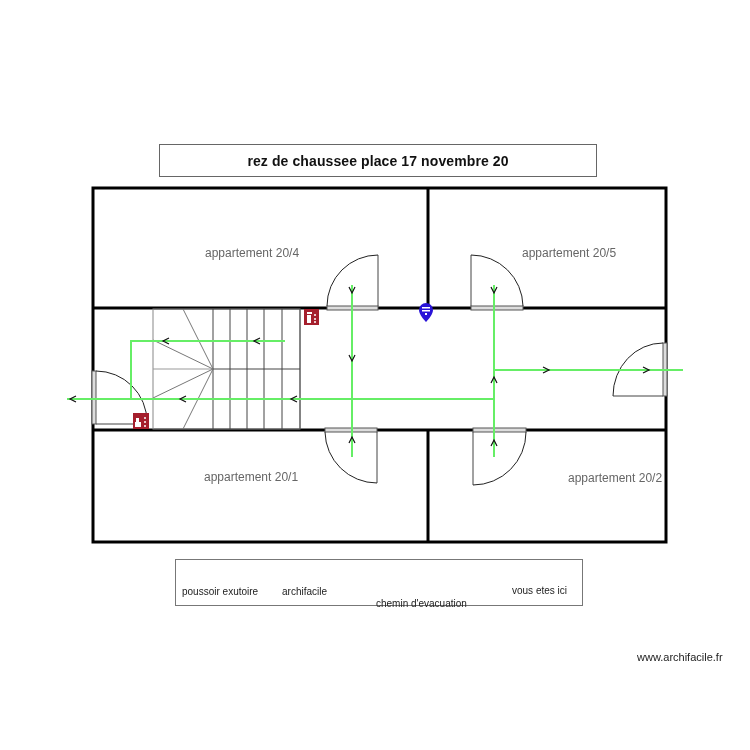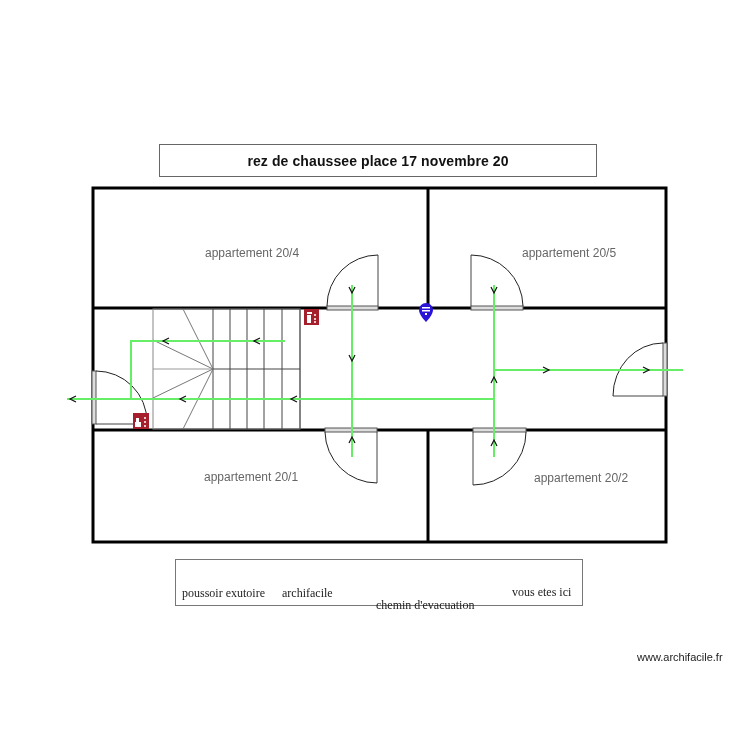--- a/index.html
+++ b/index.html
@@ -2,21 +2,21 @@
 <html><head>
 <meta charset="utf-8">
 <style>
   html, body { margin: 0; padding: 0; background: #ffffff; }
   body { width: 750px; height: 750px; position: relative; overflow: hidden; font-family: "Liberation Sans", sans-serif; }
   #plan { position: absolute; left: 0; top: 0; width: 750px; height: 750px; }
   .title-box { position: absolute; left: 159px; top: 144px; width: 438px; height: 33px; border: 1px solid #666; box-sizing: border-box; background: #fff; display: flex; align-items: center; justify-content: center; }
   .title-text { font-family: Liberation Sans, sans-serif; font-weight: bold; font-size: 14px; color: #111; letter-spacing: 0.1px; }
   .room-label { position: absolute; font-family: "Liberation Sans", sans-serif; font-size: 12px; color: #666; white-space: nowrap; }
   .legend-box { position: absolute; left: 175px; top: 559px; width: 408px; height: 47px; border: 1px solid #777; box-sizing: border-box; background: #fff; }
-  .legend-label { position: absolute; font-family: Liberation Serif, serif; font-size: 12px; color: #222; white-space: nowrap; }
+  .legend-label { position: absolute; font-family: Liberation Sans, sans-serif; font-size: 10px; color: #222; white-space: nowrap; }
   .credit { position: absolute; left: 637px; top: 651px; font-family: "Liberation Sans", sans-serif; font-size: 11px; color: #222; }
 </style>
 </head>
 <body>
 
 <svg id="plan" viewBox="0 0 750 750" xmlns="http://www.w3.org/2000/svg">
 
   <g stroke="#000" stroke-width="3" fill="none">
     <rect x="93" y="188" width="573" height="354"></rect>
     <line x1="93" y1="308" x2="666" y2="308"></line>
@@ -144,21 +144,21 @@
   </g>
 </svg>
 
 <div class="title-box">
   <span class="title-text">rez de chaussee place 17 novembre 20</span>
 </div>
 
 <div class="room-label" style="left:205px; top:246px;">appartement 20/4</div>
 <div class="room-label" style="left:522px; top:246px;">appartement 20/5</div>
 <div class="room-label" style="left:204px; top:470px;">appartement 20/1</div>
-<div class="room-label" style="left:534px; top:471px;text-align:right;">appartement 20/2</div>
+<div class="room-label" style="left:568px; top:471px;text-align:right;">appartement 20/2</div>
 
 <div class="legend-box"></div>
 <div class="legend-label" style="left:182px; top:586px;">poussoir exutoire</div>
 <div class="legend-label" style="left:282px; top:586px;">archifacile</div>
 <div class="legend-label" style="left:359px; top:598px;margin-left:17px;">chemin d'evacuation</div>
 <div class="legend-label" style="left:512px; top:585px;">vous etes ici</div>
 
 <div class="credit">www.archifacile.fr</div>
 
 </body></html>

